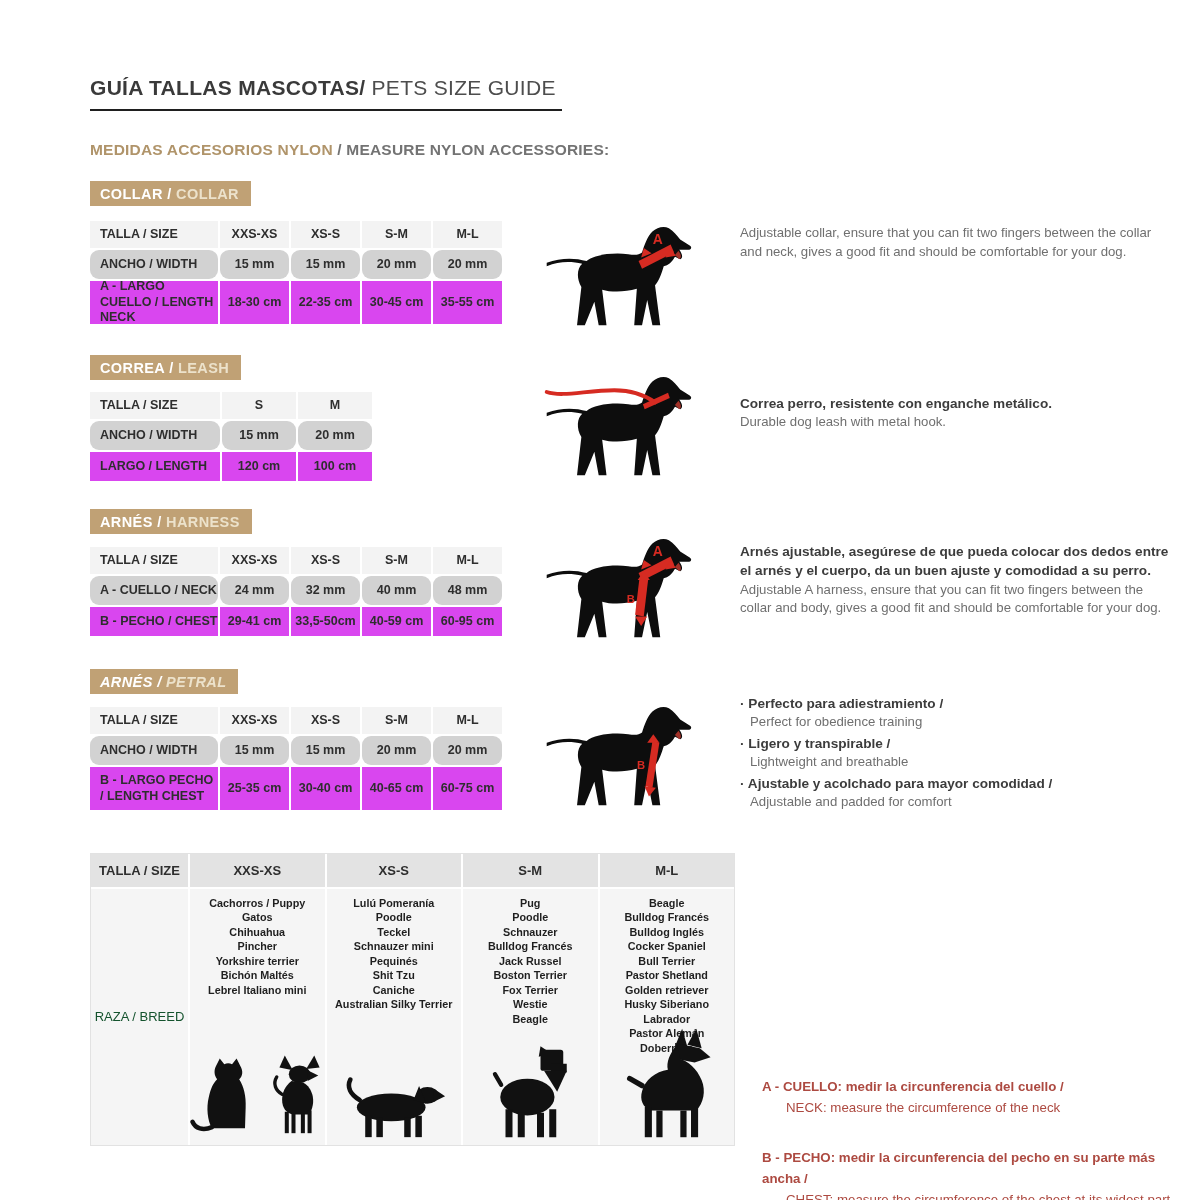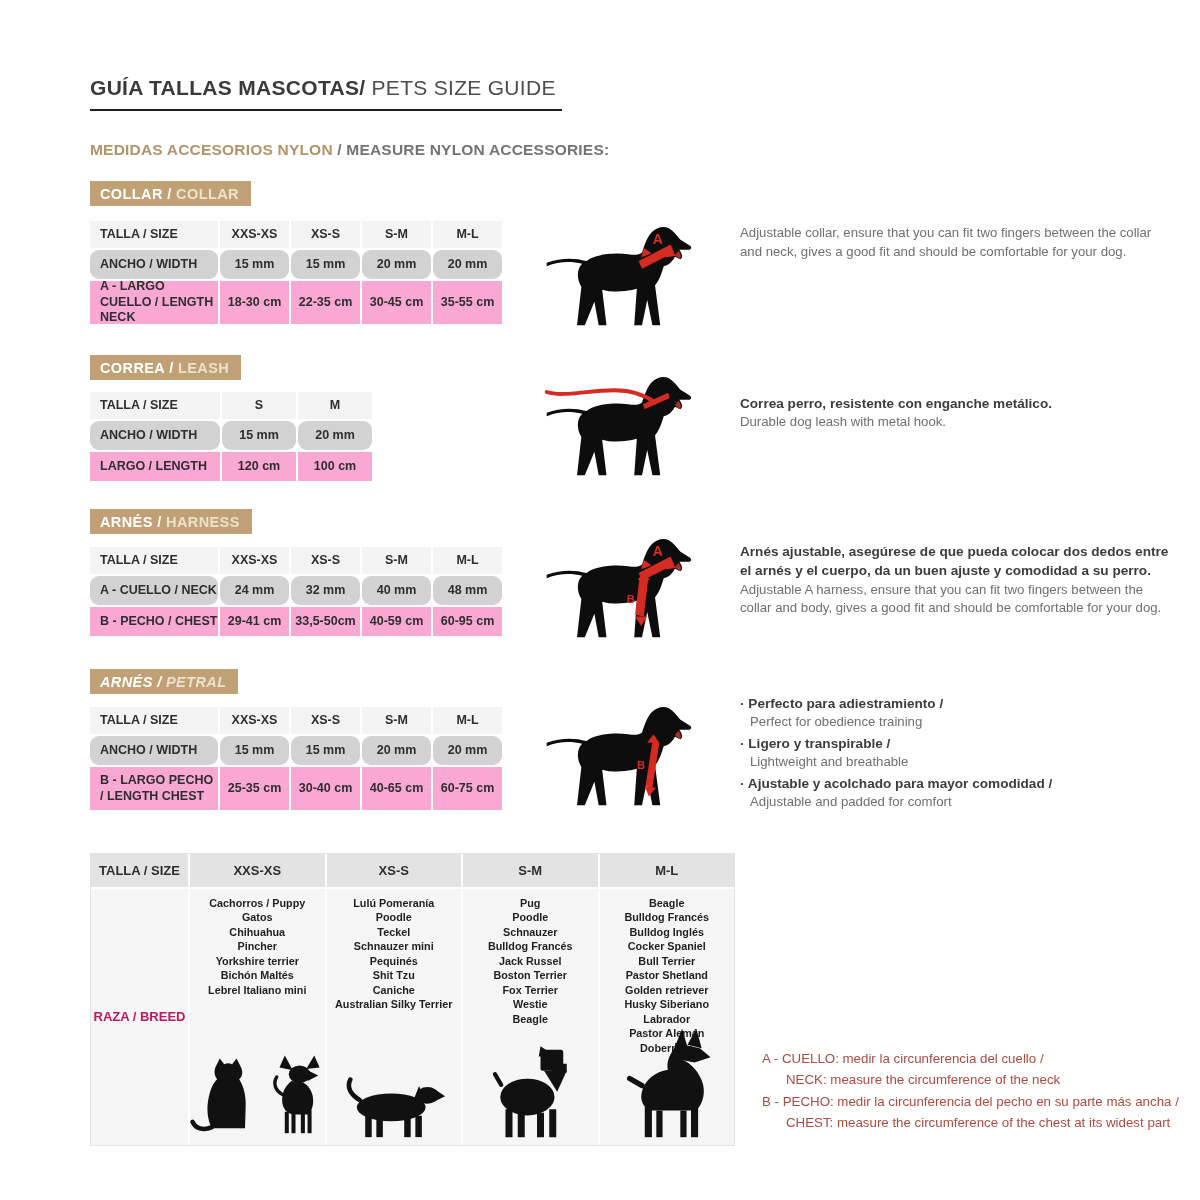--- a/index.html
+++ b/index.html
@@ -24,21 +24,21 @@
 
   
   .size-table { position:absolute; display:flex; flex-direction:column; gap:2px; }
   .st-row { display:flex; gap:2px; }
   .st-cell { display:flex; align-items:center; justify-content:center; text-align:center;
              font-weight:bold; font-size:12.5px; color:#2e2e2e; flex:1; line-height:1.25; }
   .st-cell.lbl { flex:0 0 128px; justify-content:flex-start; text-align:left; padding-left:10px; }
   .leash-table .st-cell.lbl { flex:0 0 130px; }
   .head .st-cell { background:#f3f3f3; }
   .mid  .st-cell { background:#d2d2d2;border-radius:9px; }
-  .lite .st-cell { background:#f9a8d4; }
+  .lite .st-cell { background:#d946ef; }
   .r-h { height:27px; }
   .r-m { height:29px; }
   .r-t { height:43px; }
 
   
   .desc { position:absolute; width:434px; }
   .desc-es { font-weight:bold; color:#3c3c3c; font-size:13.6px; line-height:1.42; }
   .desc-en { font-weight:normal; color:#6f6f6f; font-size:13.2px; line-height:1.42; }
 
   .bullets { position:absolute; left:740px; top:694px; width:434px; }
@@ -50,29 +50,29 @@
   .dog { position:absolute; width:175px; height:117px; }
   .marker-letter { font-family:"Liberation Sans", sans-serif; font-weight:bold; fill:#d62b22; }
 
   
   .breed-table { position:absolute; left:90px; top:853px; width:645px; height:293px;
                  display:grid; grid-template-columns:97px 1fr 1fr 1fr 1fr; grid-template-rows:33px 1fr;
                  gap:2px; background:#ffffff; border:1px solid #e2e2e2; }
   .bt-head { background:#e3e3e3; display:flex; align-items:center; justify-content:center;
              font-weight:bold; font-size:13px; color:#2e2e2e; }
   .bt-label { background:#f5f5f5; display:flex; align-items:center; justify-content:center;
-              font-weight:bold; font-size:13px; color:#be185d; text-align:center; line-height:1.5; }
+              font-weight:normal; font-size:13px; color:#14532d; text-align:center; line-height:1.5; }
   .bt-cell { background:#f5f5f5; position:relative; text-align:center; padding-top:7px; }
   .breed-list { font-weight:bold; font-size:10.8px; line-height:1.34; white-space:pre-line; color:#1f1f1f; }
   .animals { position:absolute; bottom:6px; left:0; right:0; display:flex;
              justify-content:center; align-items:flex-end; gap:8px; }
 
   
   .notes { position:absolute; left:762px; top:1048px; width:428px; color:#ad4a41; font-size:13.3px; }
-  .note-es { font-weight:normal; line-height:1.6; }
+  .note-es { font-weight:bold; line-height:1.6;margin-top:28px; }
   .note-en { font-weight:normal; padding-left:24px; line-height:1.6; }
 </style>
 </head>
 <body>
 
 <div id="page">
 
   <svg width="0" height="0" style="position:absolute" aria-hidden="true">
     <defs>
       <g id="dogSil">

